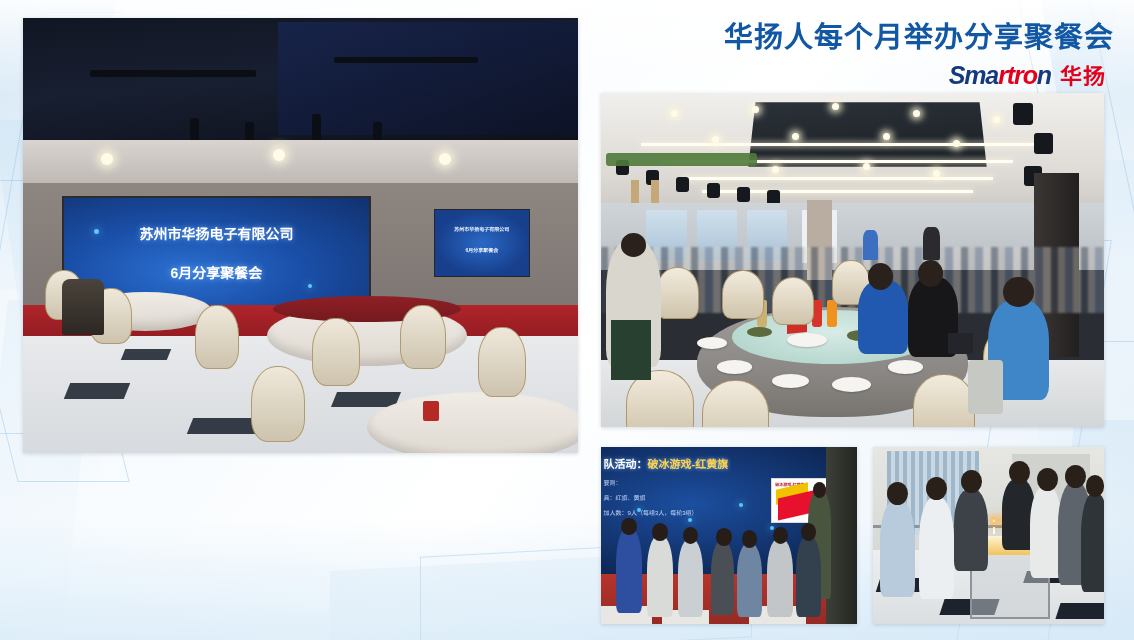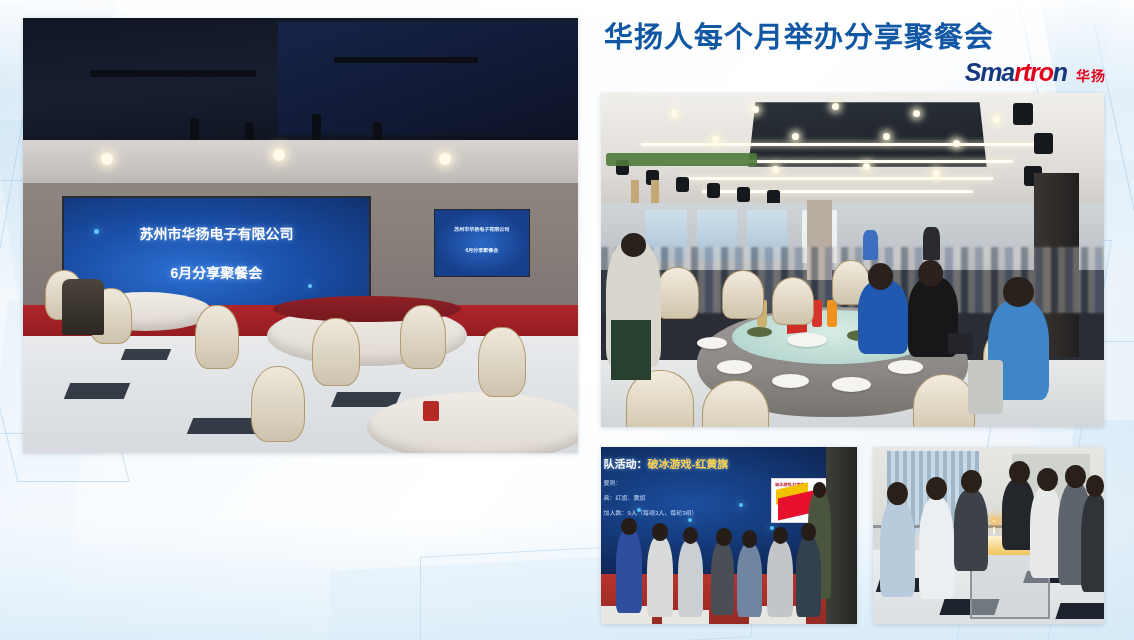--- a/index.html
+++ b/index.html
@@ -65,20 +65,21 @@
     z-index: 6;
   }
   #slide-title {
     font-size: 29px;
     font-weight: bold;
     color: #1257a4;
     letter-spacing: 1px;
     line-height: 1.08;
     white-space: nowrap;
     font-family: "Liberation Sans", "DejaVu Sans", sans-serif;
+    text-align: right;
   }
   #brand-logo {
     position: absolute;
     right: 8px;
     top: 36px;
     display: flex;
     align-items: baseline;
     white-space: nowrap;
   }
   .logo-word {
@@ -86,21 +87,21 @@
     font-weight: bold;
     font-style: italic;
     letter-spacing: -1.1px;
     font-family: "Liberation Sans", "DejaVu Sans", sans-serif;
   }
   .logo-a { color: #16397e; }
   .logo-b { color: #e2001a; }
   .logo-c { color: #16397e; }
   .logo-cn {
     margin-left: 9px;
-    font-size: 14px;
+    font-size: 22px;
     font-weight: bold;
     color: #e2001a;
     letter-spacing: 1px;
     font-family: "Liberation Sans", "DejaVu Sans", sans-serif;
   }
 
   
   .photo {
     position: absolute;
     overflow: hidden;

